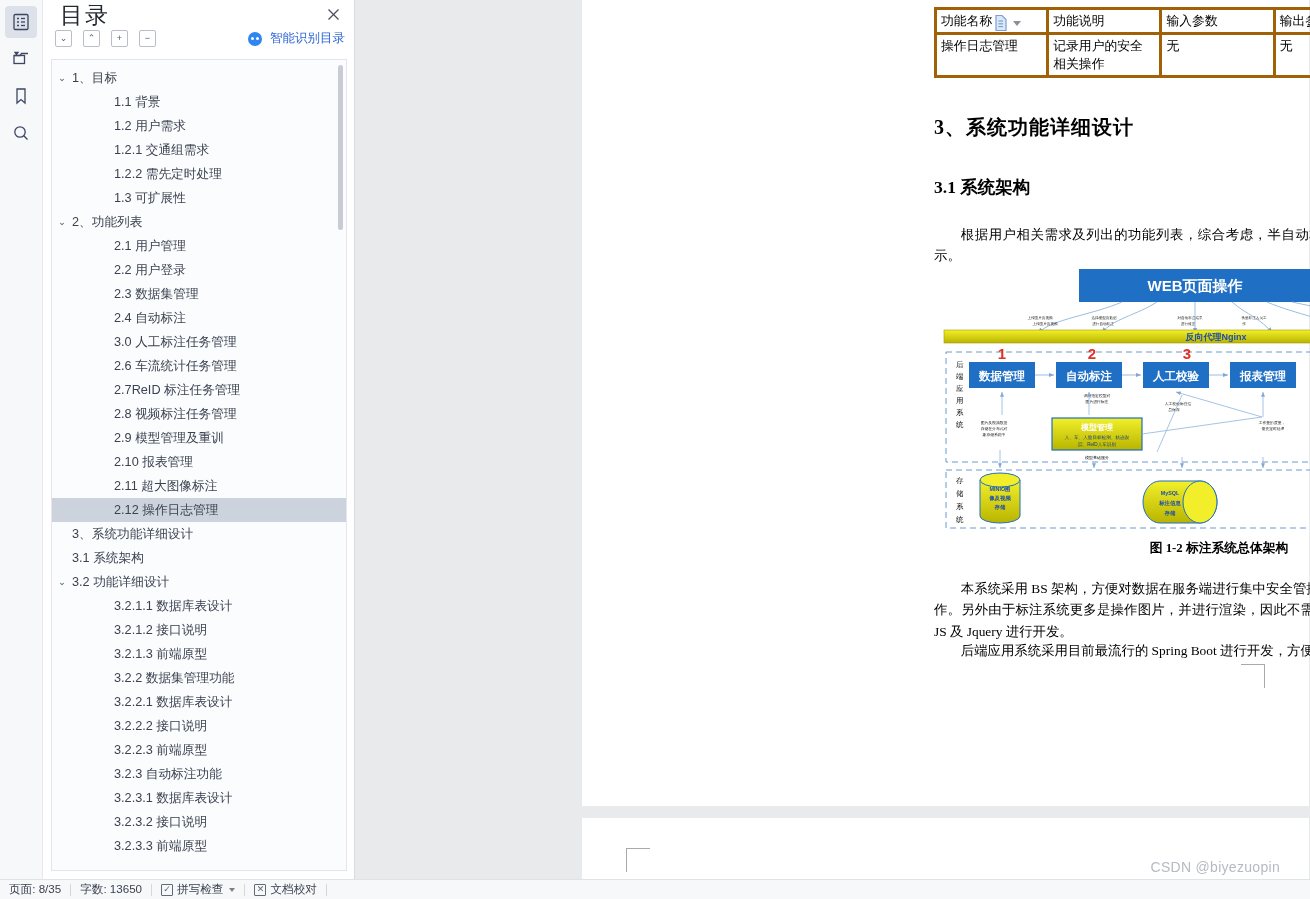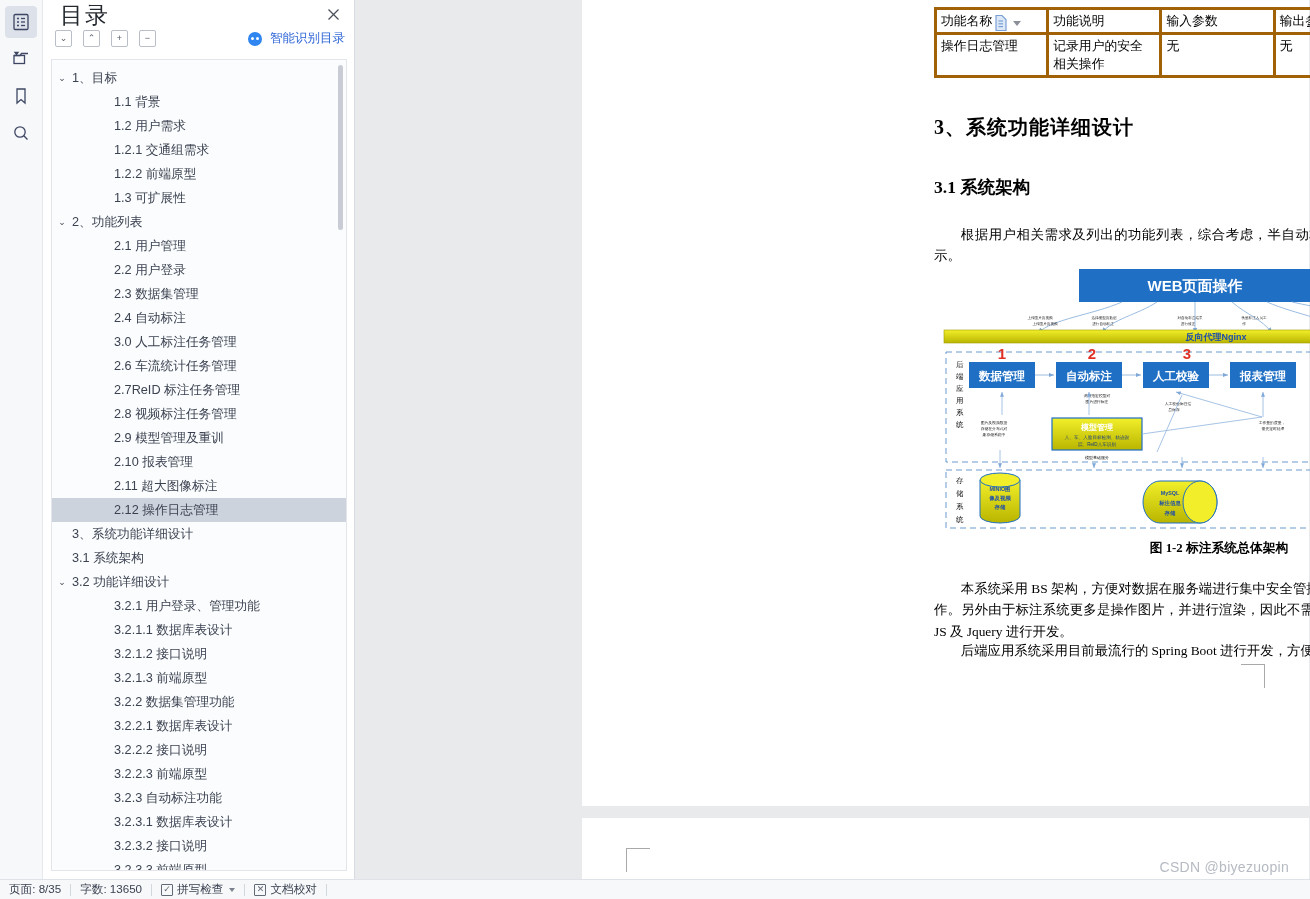--- a/index.html
+++ b/index.html
@@ -154,21 +154,21 @@
   .st-cell { padding: 0 9px; height: 20px; display: flex; align-items: center; gap: 4px; }
   .st-div { width: 1px; height: 12px; background: #d3d7de; }
   .mini-box {
     width: 12px; height: 12px; border: 1px solid #636a77; border-radius: 1px;
     display: flex; align-items: center; justify-content: center;
     font-size: 9px; line-height: 1; color: #636a77;
   }
   .caret-dn { width:0;height:0;border-left:3px solid transparent;
     border-right:3px solid transparent;border-top:4px solid #7a808c; margin-left:2px;}
   #watermark {
-    position: absolute; right: 21px; bottom: 24px;
+    position: absolute; right: 30px; bottom: 24px;
     font-size: 14px; color: #b6bac2; letter-spacing: .3px;
   }
 </style>
 </head>
 <body>
 
 <div id="app">
 
   <div id="rail">
     <div class="rail-btn active">
@@ -241,21 +241,21 @@
           <div class="toc-item">
             <span class="txt lvl2">1.1  背景</span>
           </div>
           <div class="toc-item">
             <span class="txt lvl2">1.2  用户需求</span>
           </div>
           <div class="toc-item">
             <span class="txt lvl2">1.2.1  交通组需求</span>
           </div>
           <div class="toc-item">
-            <span class="txt lvl2">1.2.2  前端原型</span>
+            <span class="txt lvl2">1.2.2  需先定时处理</span>
           </div>
           <div class="toc-item">
             <span class="txt lvl2">1.3  可扩展性</span>
           </div>
           <div class="toc-item">
             <span class="caret">⌄</span>
             <span class="txt lvl1">2、功能列表</span>
           </div>
           <div class="toc-item">
             <span class="txt lvl2">2.1 用户管理</span>
@@ -295,23 +295,20 @@
           </div>
           <div class="toc-item">
             <span class="txt lvl1">3、系统功能详细设计</span>
           </div>
           <div class="toc-item">
             <span class="txt lvl1">3.1 系统架构</span>
           </div>
           <div class="toc-item">
             <span class="caret">⌄</span>
             <span class="txt lvl1">3.2 功能详细设计</span>
-          </div>
-          <div class="toc-item">
-            <span class="txt lvl2">3.2.1  用户登录、管理功能</span>
           </div>
           <div class="toc-item">
             <span class="txt lvl2">3.2.1.1  数据库表设计</span>
           </div>
           <div class="toc-item">
             <span class="txt lvl2">3.2.1.2  接口说明</span>
           </div>
           <div class="toc-item">
             <span class="txt lvl2">3.2.1.3  前端原型</span>
           </div>

